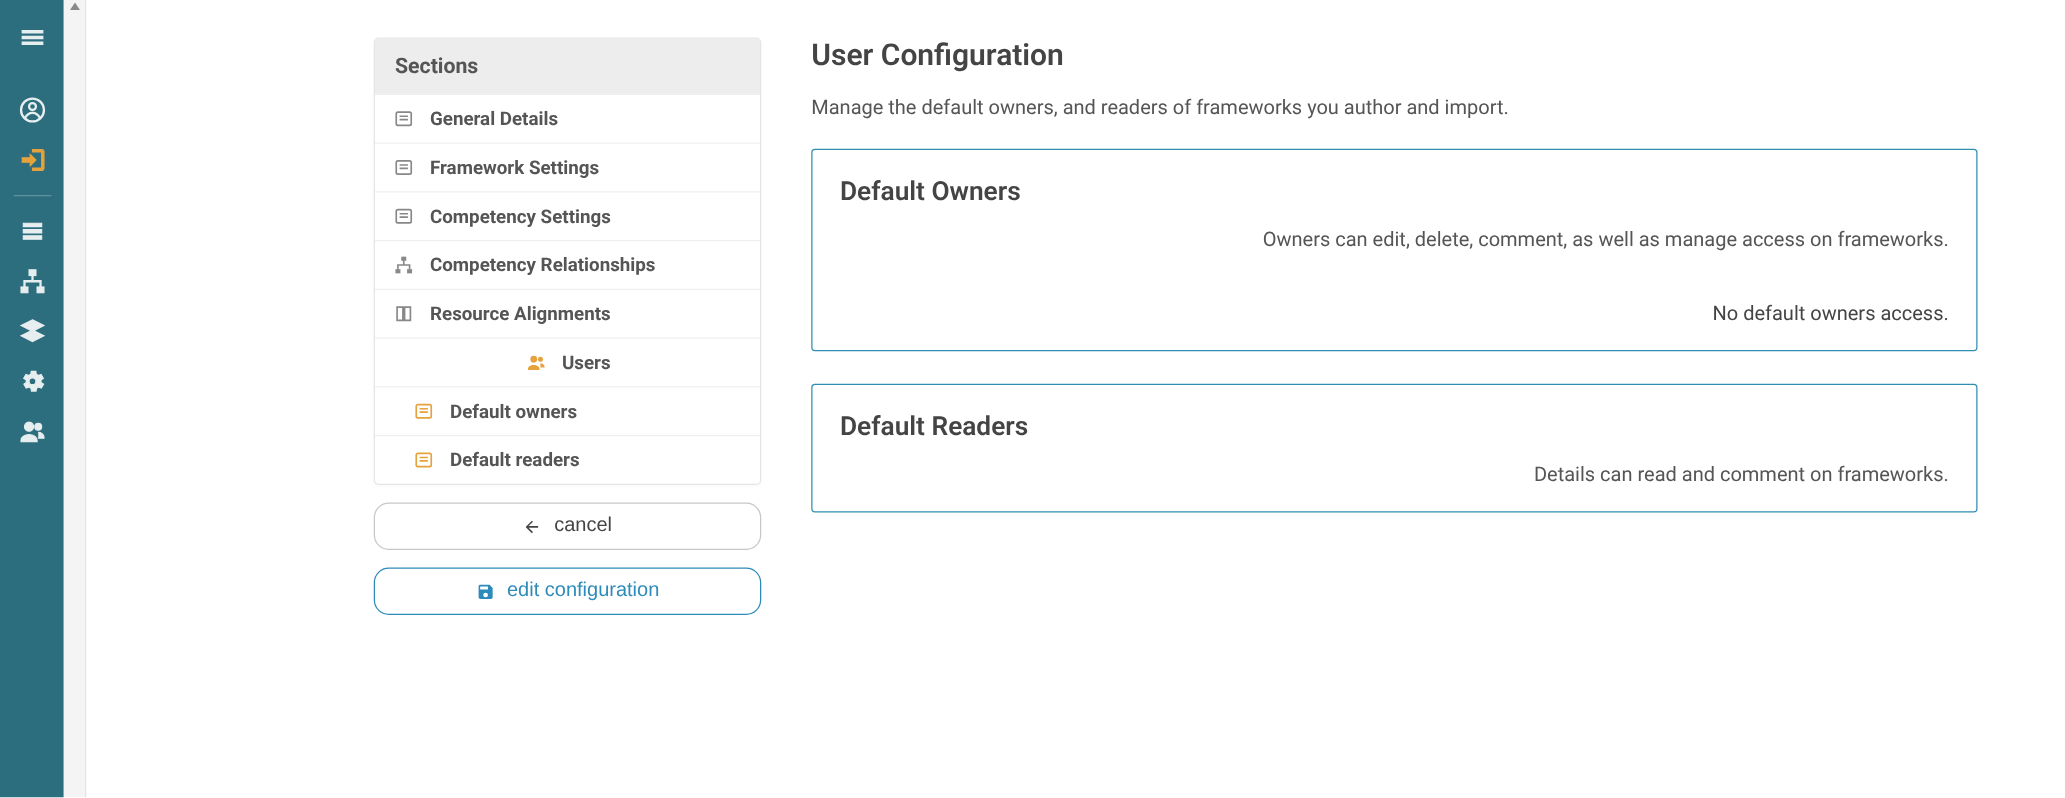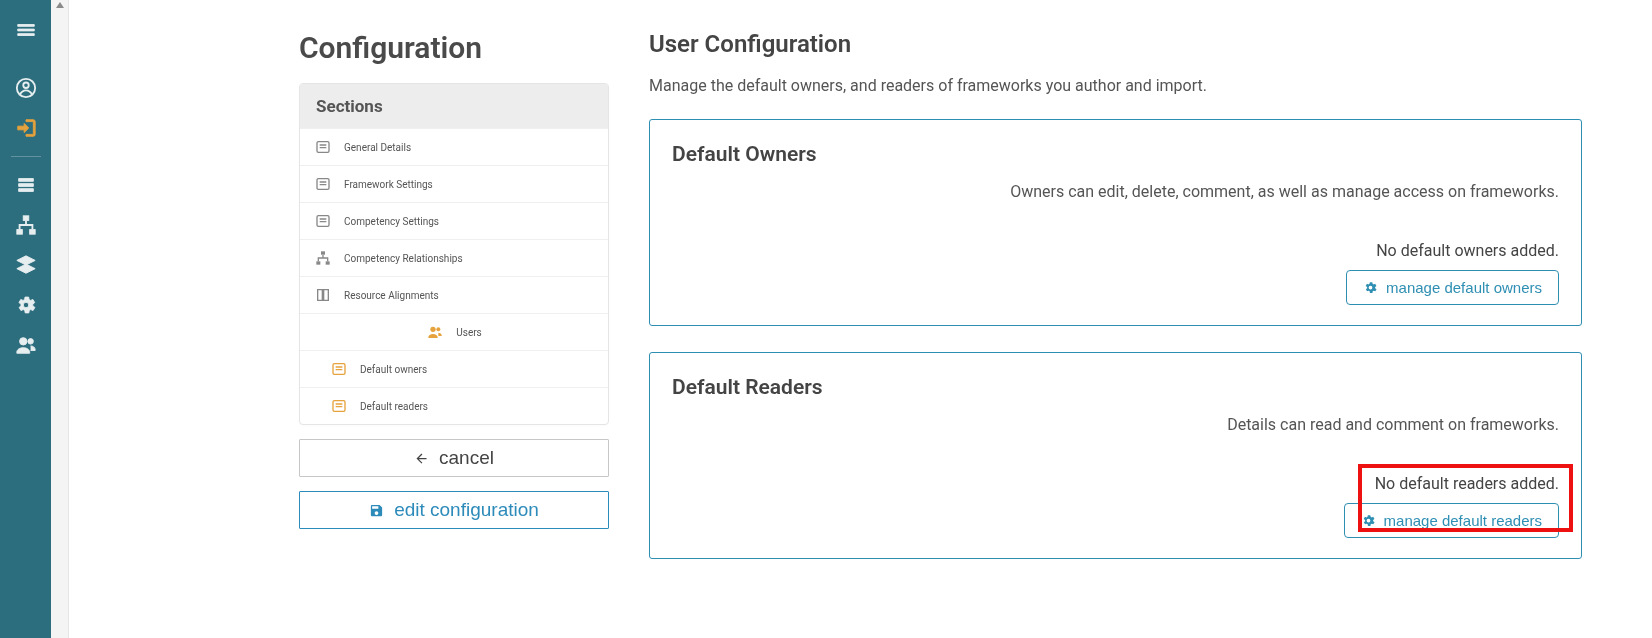--- a/index.html
+++ b/index.html
@@ -37,33 +37,33 @@
     border:1px solid #e5e5e5; border-radius:4px; background:#fff;
     box-shadow: 0 1px 2px rgba(0,0,0,.02);
   }
   .panel-header {
     background:#ededed; color:#555; font-weight:700; font-size:17px;
     padding:12px 16px;
   }
   .sec-list { list-style:none; }
   .sec-item {
     display:flex; align-items:center; gap:12px; padding:10px 14px;
-    border-top:1px solid #efefef; font-size:10px; color:#555; cursor:pointer;
+    border-top:1px solid #efefef; font-size:15px; color:#555; cursor:pointer;font-weight:bold;
   }
   .sec-item.sub { padding-left:30px; }
   .sec-item.active .sec-icon svg { fill:#e6a23c; }
   .sec-item.active { color:#555;justify-content:center; }
   .sec-item .sec-icon { width:18px; display:flex; justify-content:center; }
   .sec-item .sec-icon svg { width:16px; height:16px; fill:#888; }
   .sec-item.sub .sec-icon svg { fill:#e6a23c; }
 
   .btn {
     display:flex; align-items:center; justify-content:center; gap:10px;
-    border:1px solid #c7c7c7; border-radius:1px; background:#fff;
-    height:38px; width:100%; font-size:19px; cursor:pointer; color:#444;
+    border:1px solid #c7c7c7; border-radius:12px; background:#fff;
+    height:38px; width:100%; font-size:16px; cursor:pointer; color:#444;
   }
   .btn svg { width:15px; height:15px; fill:#444; }
   .btn.primary-ghost { border:1px solid #2d8bba; color:#2d8bba; margin-top:14px; }
   .btn.primary-ghost svg { fill:#2d8bba; }
   .btn-row { margin-top:14px; }
 
   h2.section-title { font-size:24px; color:#444; font-weight:600; margin-bottom:18px; }
   p.sub { font-size:16px; color:#555; margin-bottom:24px; }
 
   .card {
@@ -142,21 +142,20 @@
       </svg>
   </div>
 </nav>
 
 <div class="scroll-gutter">
   <div class="up-arrow"></div>
 </div>
 
 <main class="main">
   <div class="left-col">
-    <h1 class="page-title">Configuration</h1>
 
     <div class="panel">
       <div class="panel-header">Sections</div>
       <ul class="sec-list">
         <li class="sec-item">
           <span class="sec-icon">
               <svg viewBox="0 0 24 24">
                 <rect x="3" y="4" width="18" height="16" rx="2" fill="none" stroke="#888" stroke-width="2"></rect>
                 <path d="M7 9h10M7 13h10" stroke="#888" stroke-width="2"></path>
               </svg>
@@ -248,38 +247,22 @@
   </div>
 
   <div class="right-col">
     <h2 class="section-title">User Configuration</h2>
     <p class="sub">Manage the default owners, and readers of frameworks you author and import.</p>
 
     <section class="card">
       <h3>Default Owners</h3>
       <p class="desc">Owners can edit, delete, comment, as well as manage access on frameworks.</p>
       <div class="card-footer">
-        <div class="empty-msg">No default owners added.</div>
-        <button class="pill-btn">
-          <svg viewBox="0 0 24 24">
-              <path d="M19.4 13a7.8 7.8 0 000-2l2.1-1.6-2-3.4-2.5 1a7.6 7.6 0 00-1.7-1l-.4-2.6h-4l-.4 2.6a7.6 7.6 0 00-1.7 1l-2.5-1-2 3.4L6.6 11a7.8 7.8 0 000 2l-2.1 1.6 2 3.4 2.5-1c.5.4 1.1.8 1.7 1l.4 2.6h4l.4-2.6c.6-.2 1.2-.6 1.7-1l2.5 1 2-3.4L19.4 13zM12 15a3 3 0 110-6 3 3 0 010 6z"></path>
-            </svg>
-          <span>manage default owners</span>
-        </button>
+        <div class="empty-msg">No default owners access.</div>
       </div>
     </section>
 
     <section class="card">
       <h3>Default Readers</h3>
       <p class="desc">Details can read and comment on frameworks.</p>
-      <div class="card-footer readers-footer-wrap">
-        <div class="empty-msg">No default readers added.</div>
-        <button class="pill-btn">
-          <svg viewBox="0 0 24 24">
-              <path d="M19.4 13a7.8 7.8 0 000-2l2.1-1.6-2-3.4-2.5 1a7.6 7.6 0 00-1.7-1l-.4-2.6h-4l-.4 2.6a7.6 7.6 0 00-1.7 1l-2.5-1-2 3.4L6.6 11a7.8 7.8 0 000 2l-2.1 1.6 2 3.4 2.5-1c.5.4 1.1.8 1.7 1l.4 2.6h4l.4-2.6c.6-.2 1.2-.6 1.7-1l2.5 1 2-3.4L19.4 13zM12 15a3 3 0 110-6 3 3 0 010 6z"></path>
-            </svg>
-          <span>manage default readers</span>
-        </button>
-        <div class="highlight-box" style="top:-10px; right:-14px; width:215px; height:68px;"></div>
-      </div>
     </section>
   </div>
 </main>
 
 </body></html>

